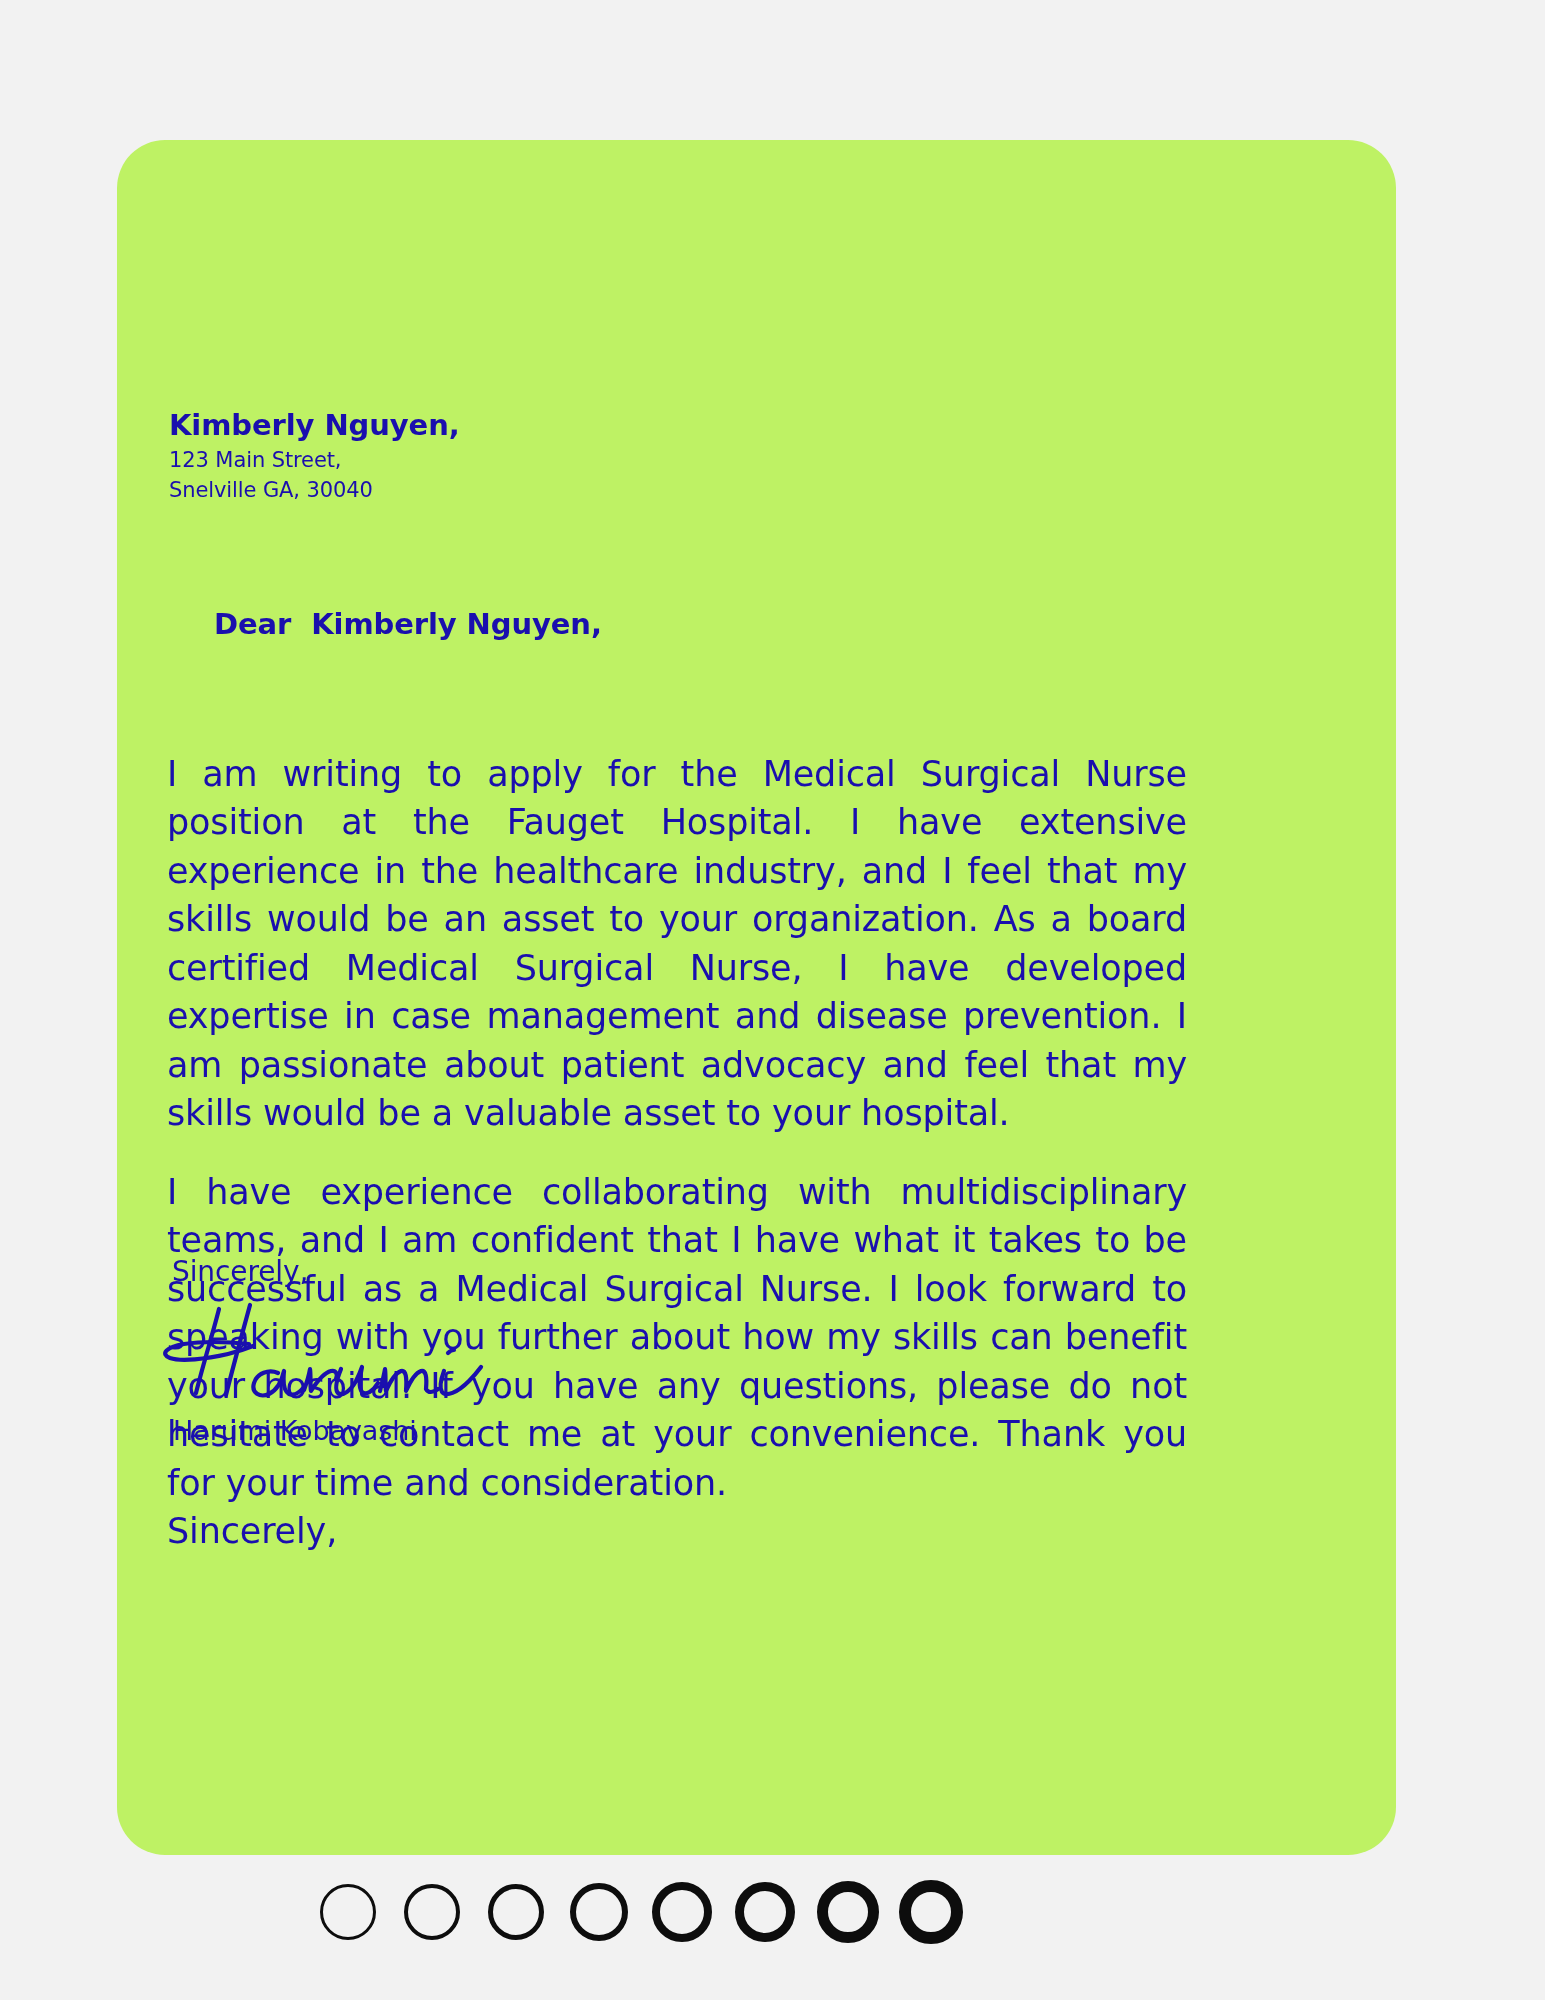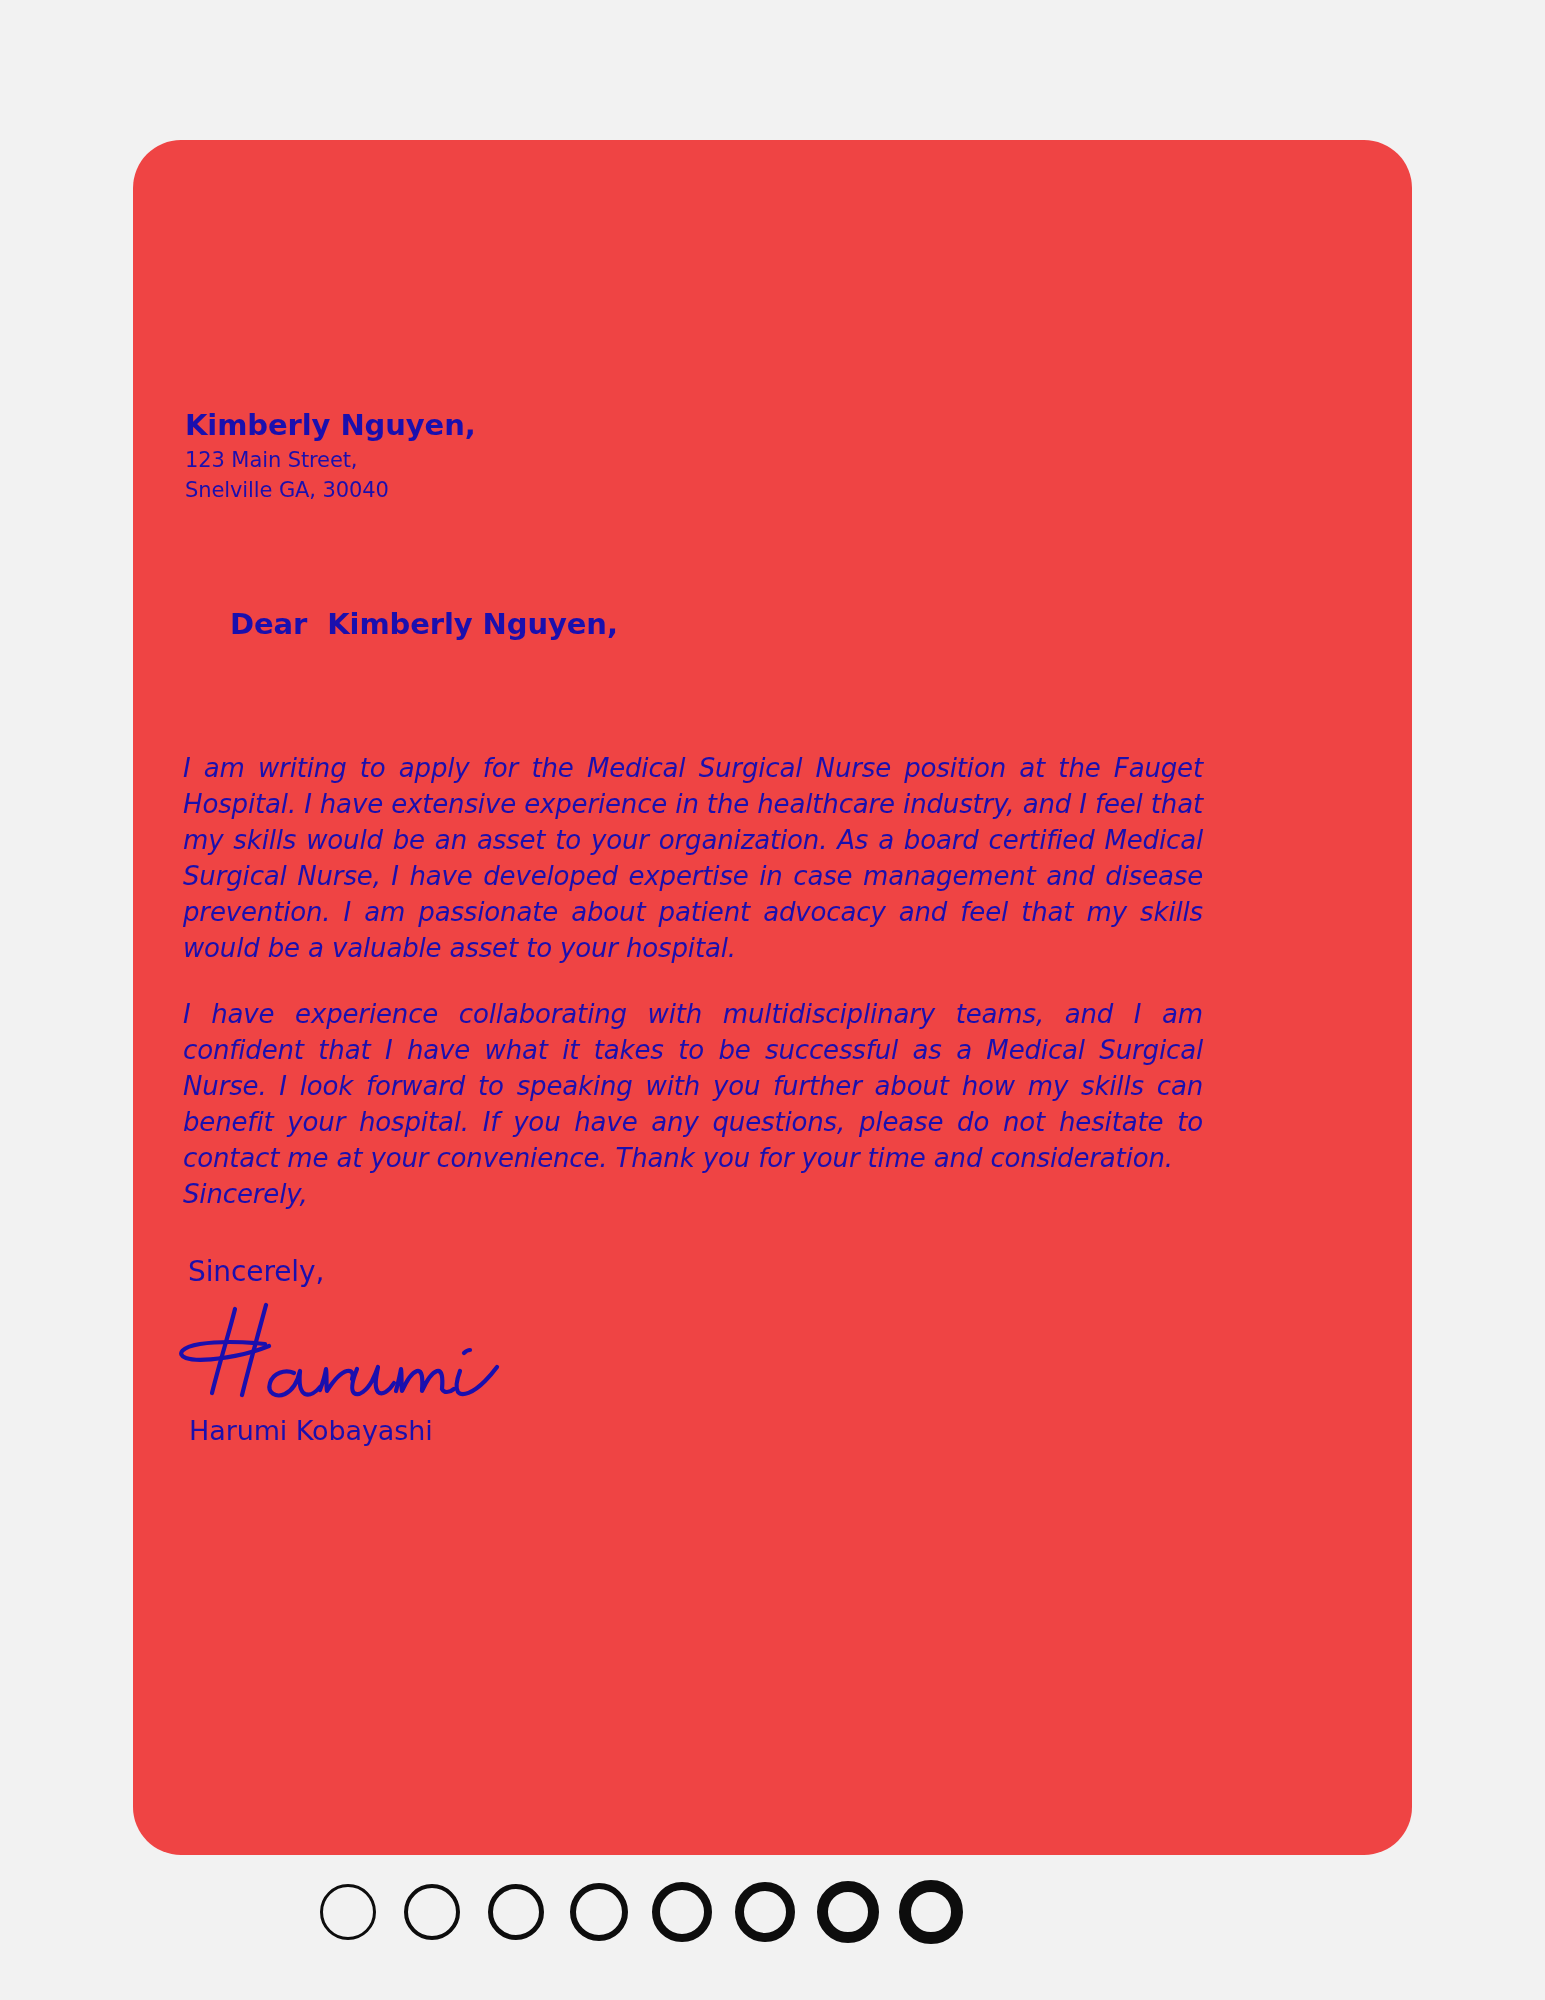--- a/index.html
+++ b/index.html
@@ -16,25 +16,25 @@
 
   #page {
     position: relative;
     width: 1545px;
     height: 2000px;
   }
 
   
   .letter-card {
     position: absolute;
-    left: 133px;
+    left: 117px;
     top: 140px;
     width: 1279px;
     height: 1715px;
-    background: #ef4444;
+    background: #bef264;
     border-radius: 48px;
     box-sizing: border-box;
   }
 
   
   .addr-block {
     position: absolute;
     left: 52px;
     top: 265px;
     width: 900px;
@@ -68,29 +68,28 @@
   }
 
   
   .body-block {
     position: absolute;
     left: 50px;
     top: 610px;
     width: 1034px;
   }
   .body-par {
-    font-size: 26px;
+    font-size: 35px;
     font-weight: 400;
     color: #1a0fae;
     line-height: 1.385;
     text-align: justify;
     text-justify: inter-word;
     margin: 0 14px 30px 0;
     letter-spacing: -0.15px;
-    font-style: italic;
   }
   .body-par:last-child {
     margin-bottom: 0;
   }
   .body-par .closing-line {
     display: block;
     text-align: left;
   }
 
   

